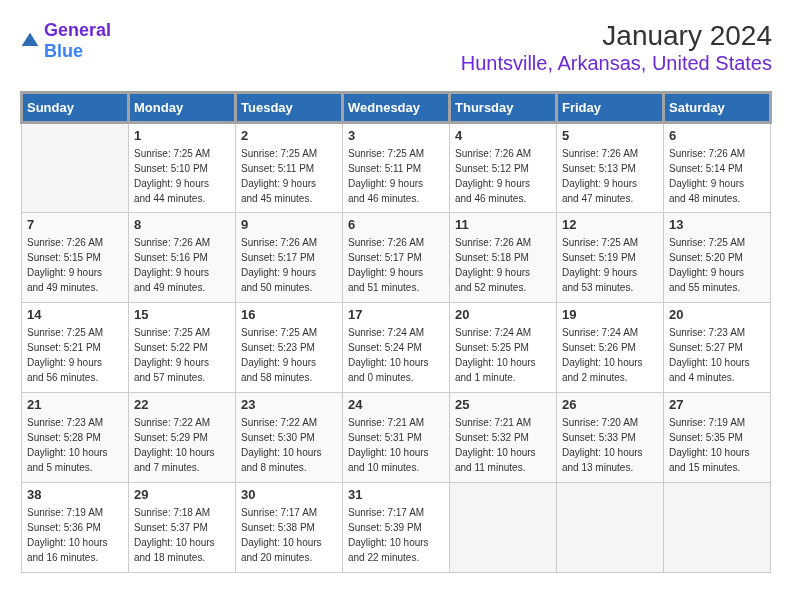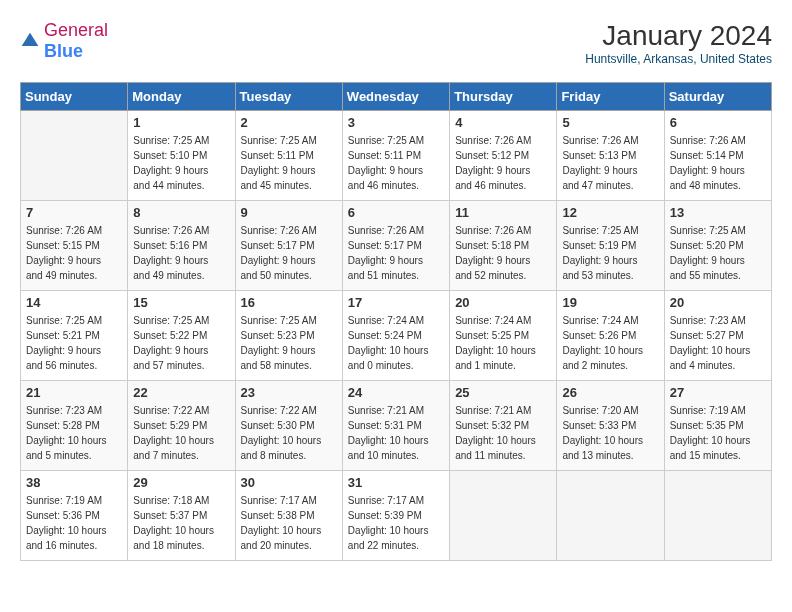--- a/index.html
+++ b/index.html
@@ -16,57 +16,57 @@
       align-items: flex-start;
       margin-bottom: 16px;
     }
     .logo {
       display: flex;
       align-items: center;
       gap: 4px;
     }
     .logo-text-general {
       font-size: 18px;
-      font-weight: normal;
-      color: #be185d;
+      font-weight: bold;
+      color: #6d28d9;
     }
     .logo-text-blue {
       font-size: 18px;
       font-weight: bold;
       color: #3b82f6;
     }
     .logo-icon {
       width: 20px;
       height: 20px;
     }
     .title-section {
       text-align: right;
     }
     .calendar-title {
       font-size: 28px;
       font-weight: normal;
       color: #333;
     }
     .calendar-subtitle {
-      font-size: 12px;
-      color: #0c4a6e;
+      font-size: 20px;
+      color: #6d28d9;
     }
     table {
       width: 100%;
       border-collapse: collapse;
       font-size: 11px;
     }
     thead tr th {
       background-color: #2a6db5;
       color: #fff;
       padding: 6px 4px;
       text-align: left;
       font-size: 13px;
       font-weight: bold;
-      border: 1px solid #a3a3a3;
+      border: 3px solid #a3a3a3;
     }
     tbody tr td {
       border: 1px solid #ccc;
       vertical-align: top;
       padding: 4px 5px;
       min-height: 80px;
       height: 90px;
       width: 107px;
       background: #fff;
     }

